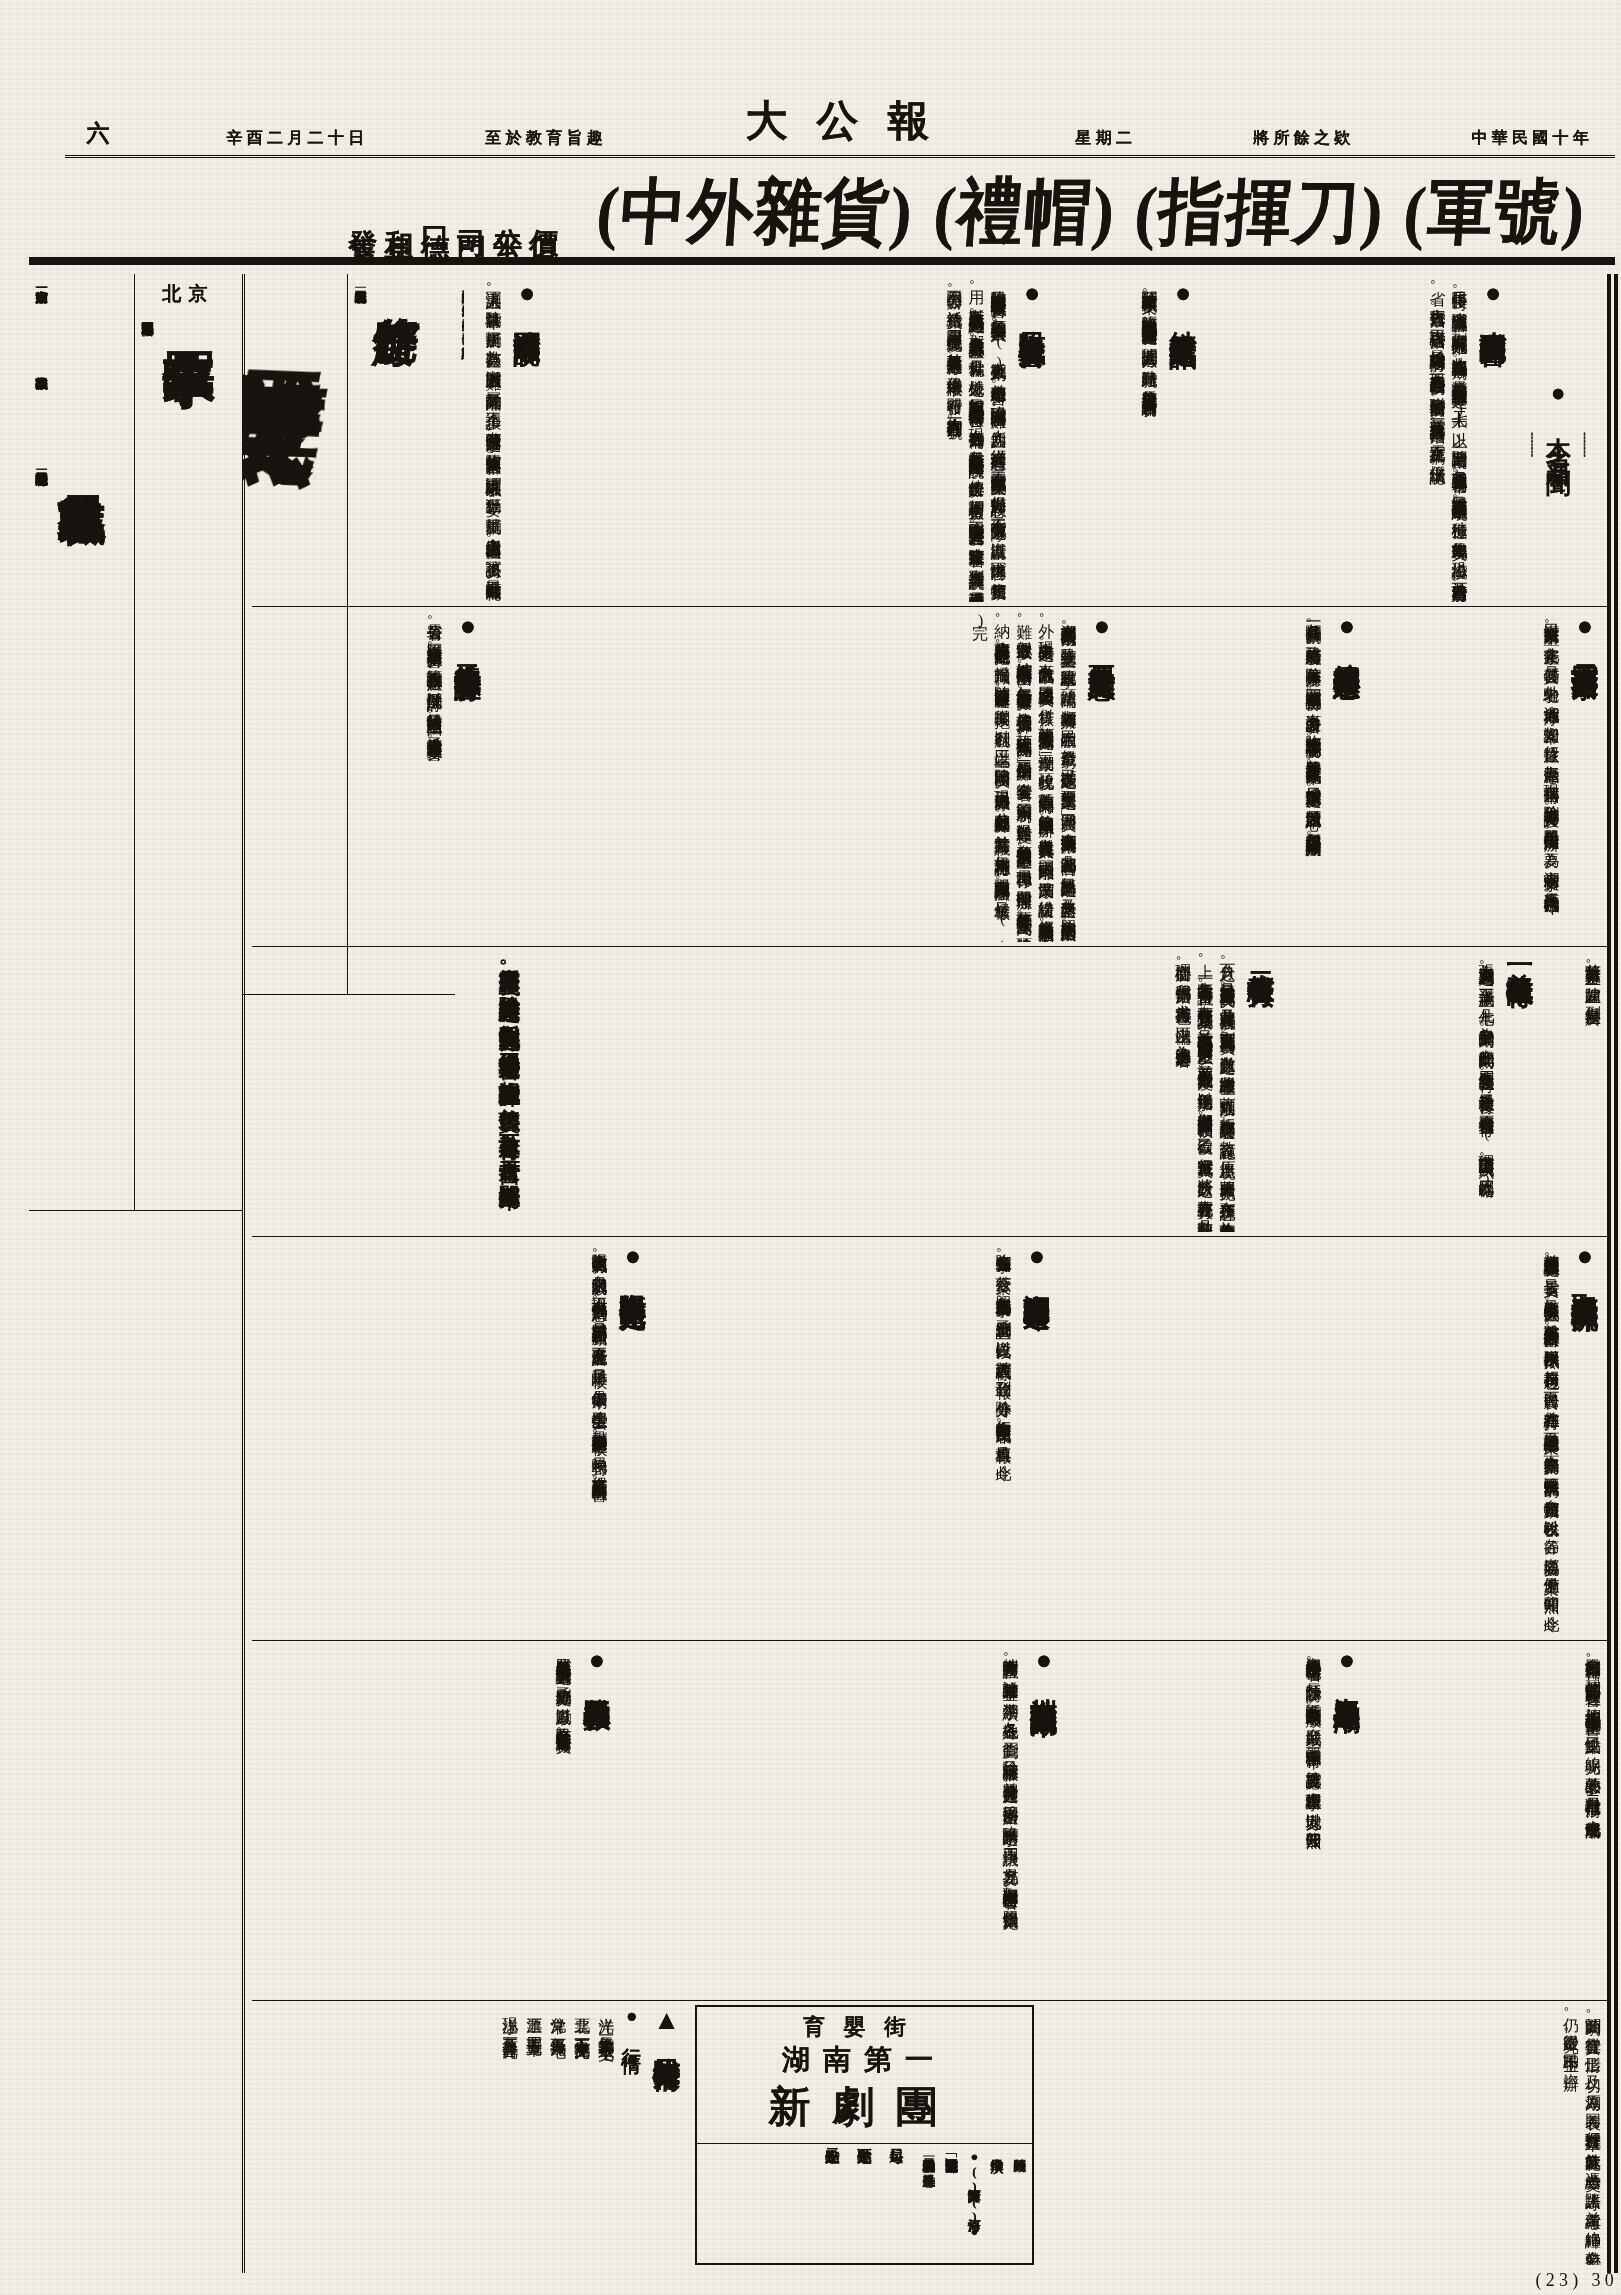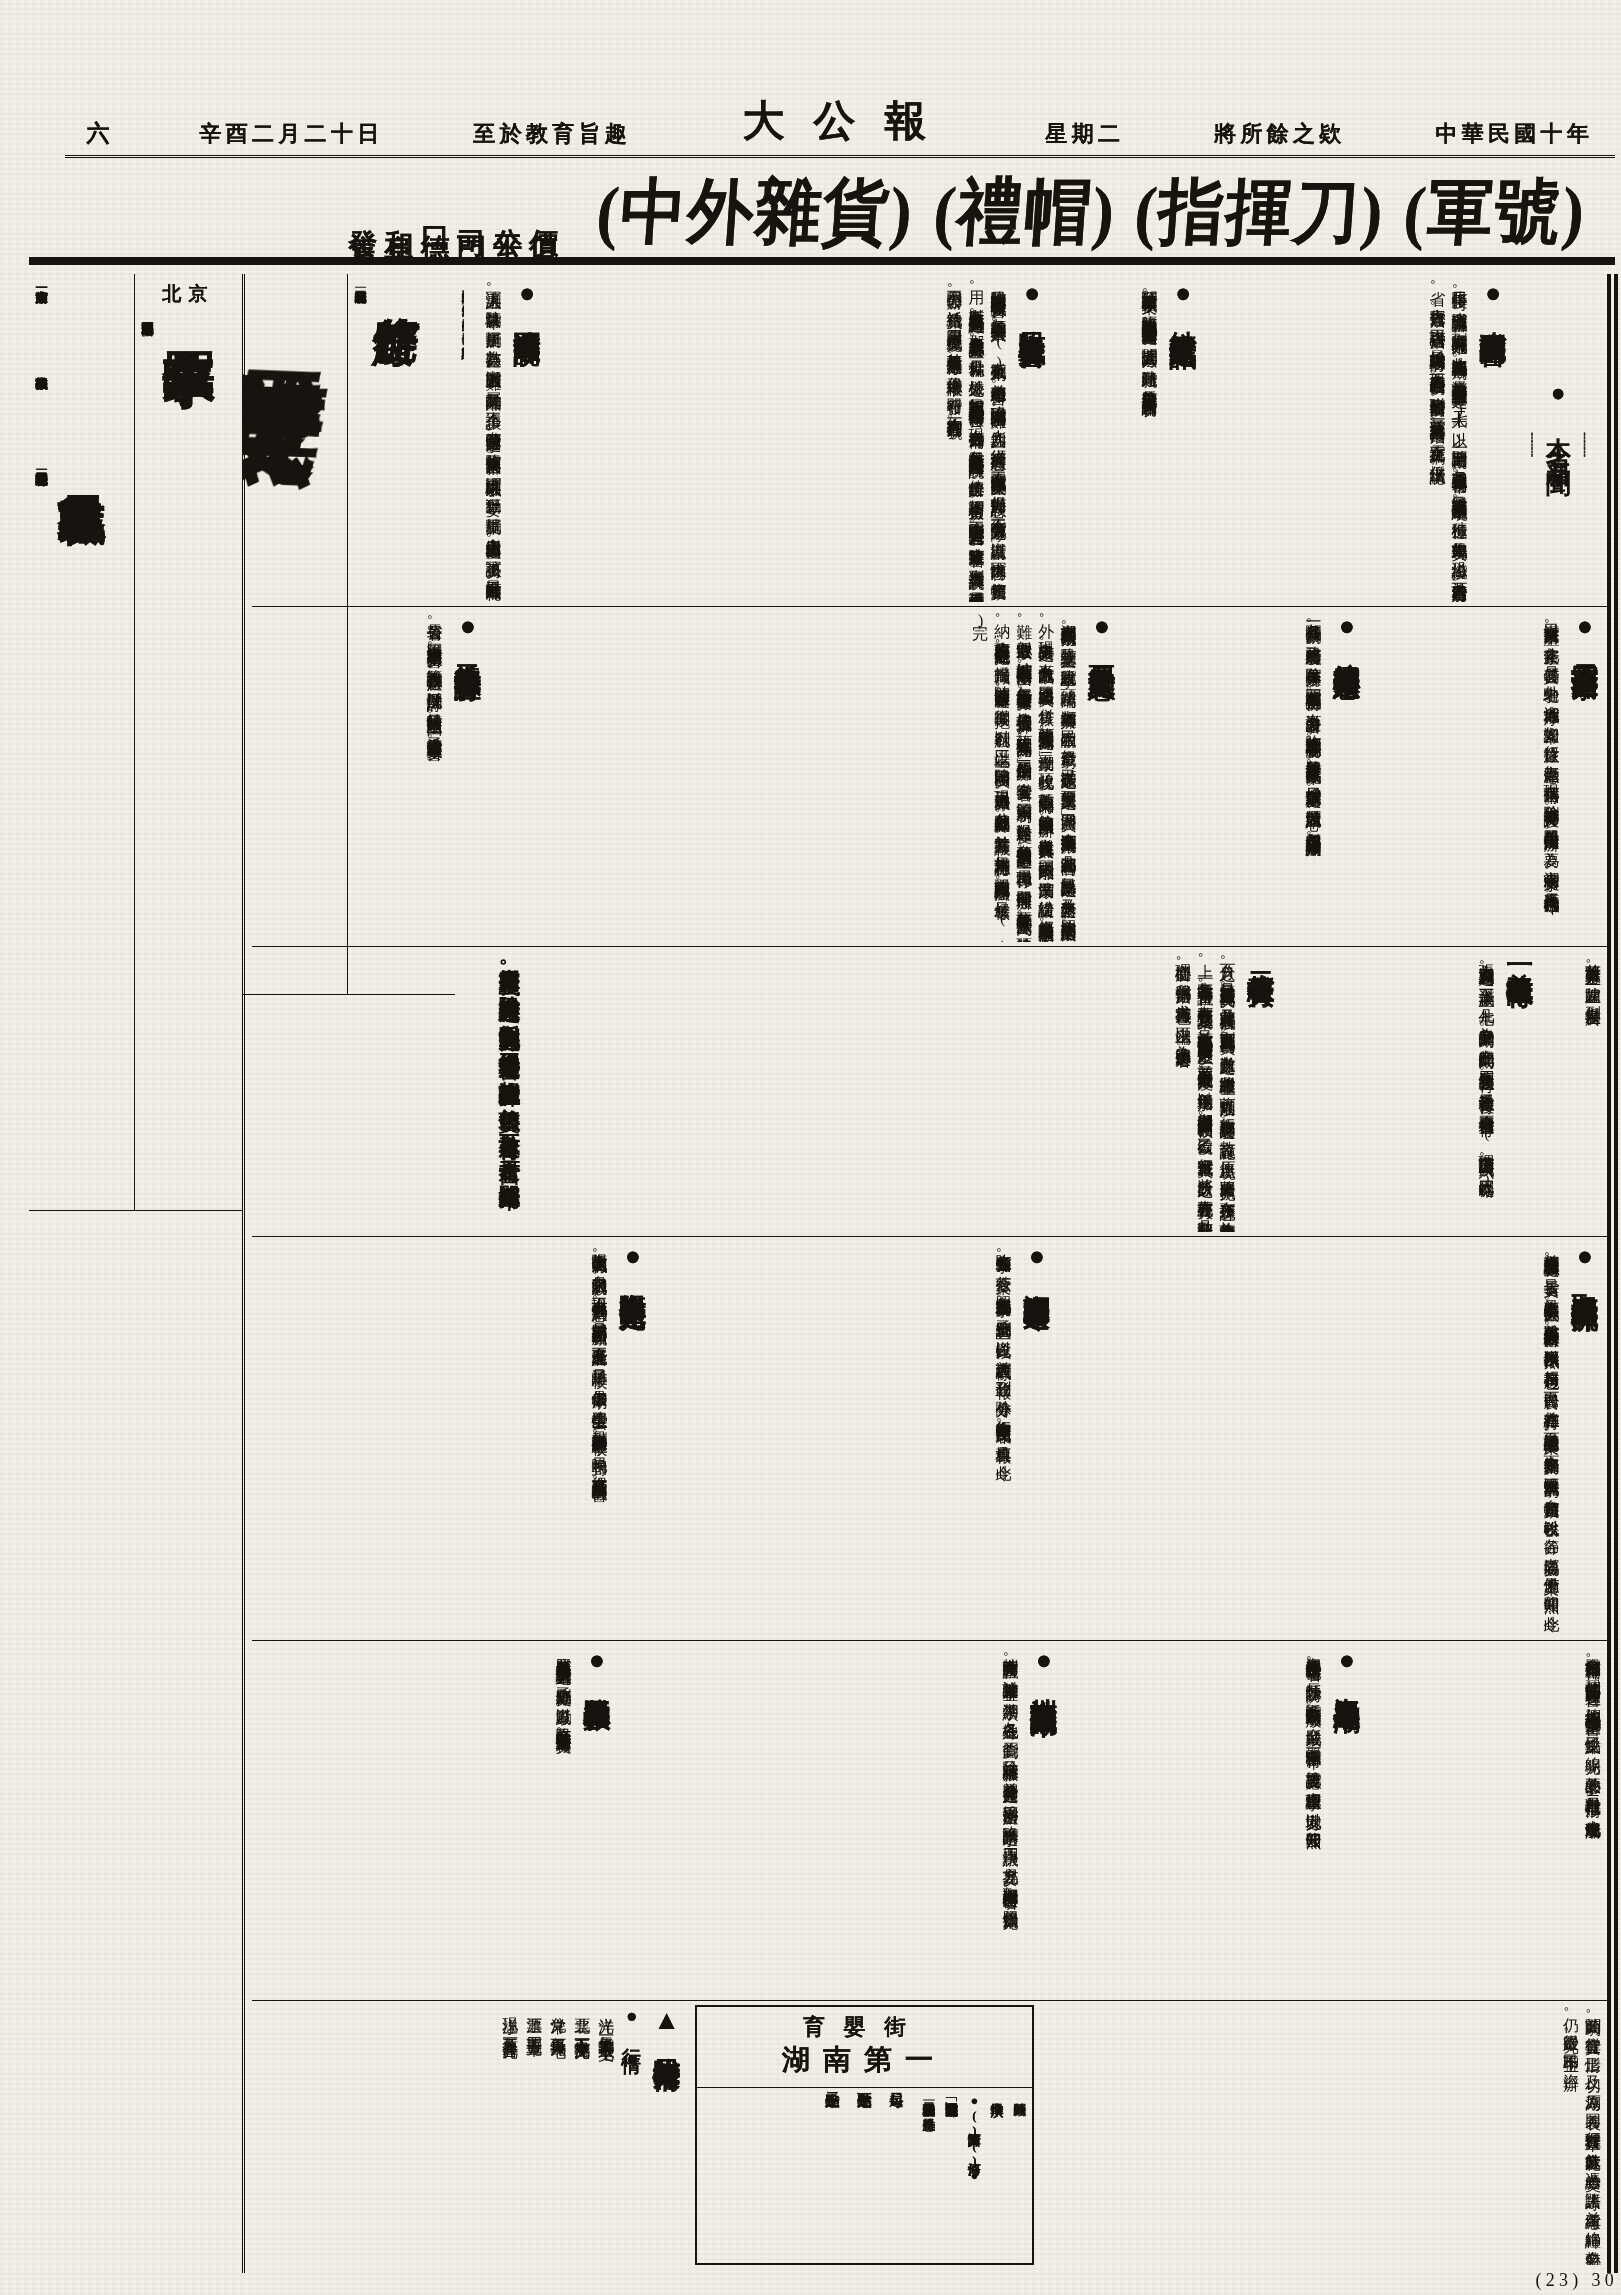--- a/index.html
+++ b/index.html
@@ -9,21 +9,21 @@
   
   .page::before{content:"";position:absolute;inset:0;pointer-events:none;
     background:repeating-linear-gradient(0deg,rgba(60,50,30,.03) 0 2.2px,transparent 2.2px 5px),
                repeating-linear-gradient(90deg,rgba(60,50,30,.025) 0 3.6px,transparent 3.6px 8px);}
   .vt{writing-mode:vertical-rl;text-orientation:upright;}
   .ink{text-shadow:0 0 0.5px rgba(10,8,4,.85);}
   
   .masthead{position:absolute;left:65px;right:7.2px;top:43px;height:115px;
     display:flex;flex-direction:row-reverse;align-items:flex-end;justify-content:space-between;
     padding:0 21.6px 5.8px 21.6px;border-bottom:3.6px double #17130e;}
-  .mh-item{font-size:22px;font-weight:bold;letter-spacing:4.3px;}
+  .mh-item{font-size:16px;font-weight:bold;letter-spacing:4.3px;}
   .mh-title{font-size:42px;font-weight:bold;letter-spacing:29px;padding-left:21.6px;}
   .mh-page{font-size:23px;font-weight:bold;}
   
   .banner{position:absolute;left:29px;right:7.2px;top:167px;height:98px;
     display:flex;flex-direction:row-reverse;align-items:center;justify-content:flex-start;
     gap:20px;padding:0 29px;border-bottom:8.6px solid #17130e;}
   .banner-seg{font-size:66px;font-weight:bold;letter-spacing:1.4px;transform:skewX(-4deg) scaleY(1.08);
     font-family:"Liberation Serif",serif;}
   .price-grid{display:flex;flex-direction:row-reverse;gap:7.2px;margin-right:19px;}
   .price-col{writing-mode:vertical-rl;text-orientation:upright;font-size:29px;font-weight:bold;line-height:1;letter-spacing:5.8px;}
@@ -227,20 +227,21 @@
     </div>
 
     <div class="band" style="height:268px;">
       <div class="art" style="width:562px;">
         <p>於商聞劇。非從實行。情形一。及一切。湖原為。養同表。行辦理其章程。麻其餘金乾。憑券給獎。語路人等。並考慮緝。絡紳糧。自必全乾。紳糧月仍。從嚴跟究。民不聊生。咨辦。</p>
       </div>
 
       <div class="theater">
         <div class="th-street ink">育嬰街</div>
         <div class="th-name1 ink">湖南第一</div>
+        <div class="th-name2 ink">新劇團</div>
         <div class="th-times">
           <span>每日起</span>
           <span>下午七點鐘</span>
           <span>十二點鐘止</span>
         </div>
         <div class="th-bottom">
           <span class="vt">除開銷外概行助賑</span>
           <span class="vt th-today ink">今日準演</span>
           <span class="vt ink" style="font-weight:bold;">●(黃河陣)(修河)●</span>
           <span class="vt">本團不惜重金特聘由漢天津北京著名天名旦「文郎殊」「雙荳芝蘭」「兒女淚」「明末風雲」</span>

